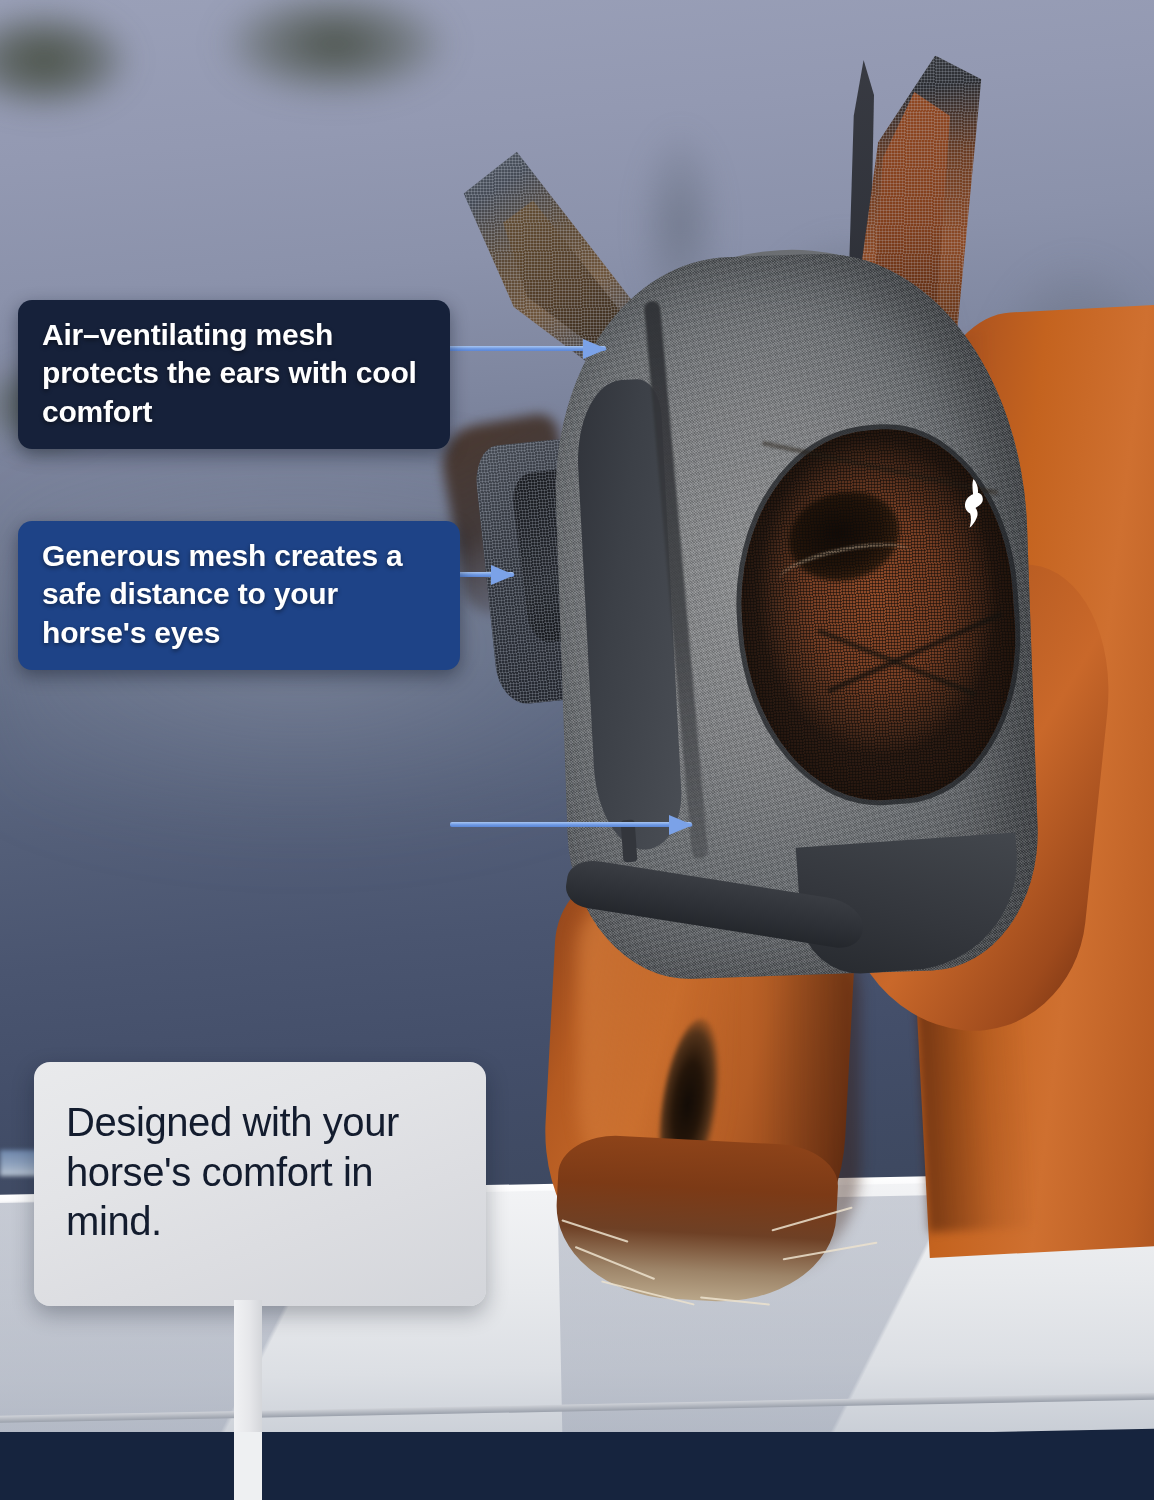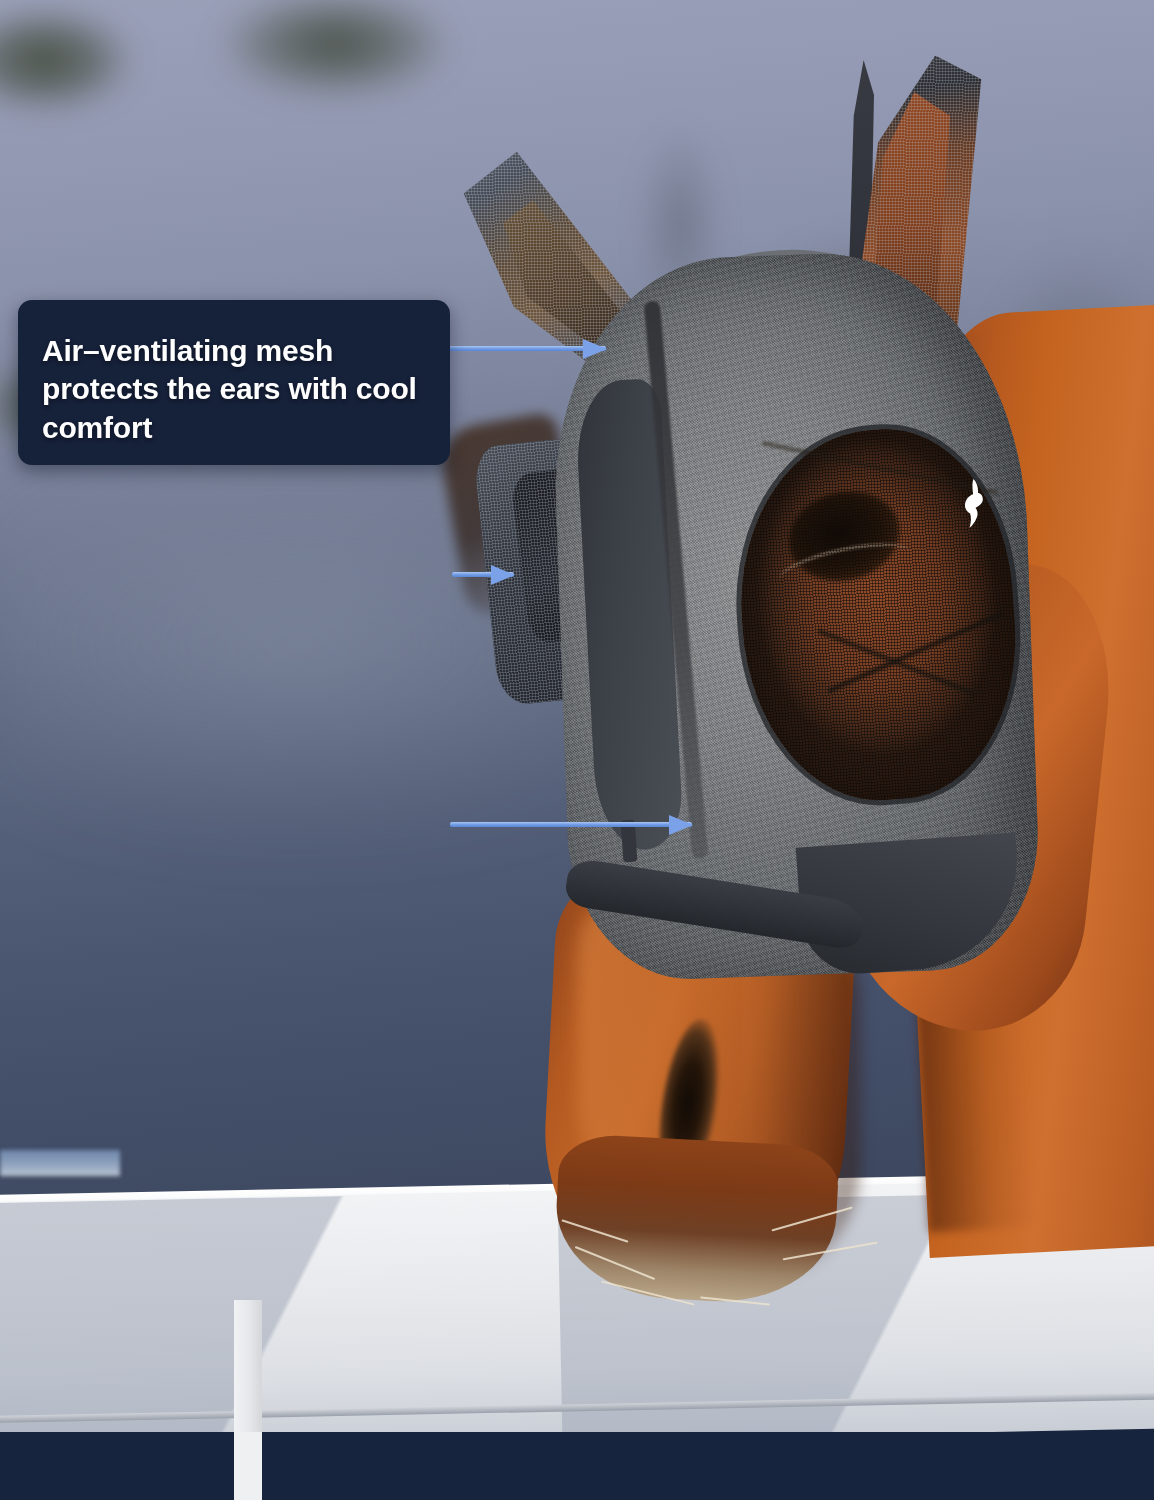--- a/index.html
+++ b/index.html
@@ -357,21 +357,21 @@
     width:0; height:0;
     border-top:10px solid transparent;
     border-bottom:10px solid transparent;
     border-left:24px solid #7ba2e8;
   }
 
   
   .callout {
     position:absolute;
     border-radius:14px;
-    padding:32px 22px 18px 24px;
+    padding:16px 22px 18px 24px;
     color:#ffffff;
     font-size:30px;
     line-height:1.28;
     font-weight:700;
     letter-spacing:-.2px;
     text-shadow:0 2px 4px rgba(0,0,0,.45);
     box-shadow:0 6px 18px rgba(8,14,28,.42);
   }
   #callout-ears     { left:18px; top:300px;  width:432px; background:#16213a; }
   #callout-eyes     { left:18px; top:521px;  width:442px; background:#1e4387; }
@@ -498,20 +498,26 @@
 
   <div class="arrow" style="left:450px; top:820px; width:242px;">
     <div class="shaft"></div>
     <div class="head"></div>
   </div>
 
   <div class="callout" id="callout-ears">
     <span>Air–ventilating mesh protects the ears with cool comfort</span>
   </div>
 
-
-
+  <div class="callout" id="callout-eyes">
+    <span>Generous mesh creates a safe distance to your horse's eyes</span>
+  </div>
+
+
+  <div id="sign-card">
+    <div class="sign-text">Designed with your horse's comfort in mind.</div>
+  </div>
   <div id="sign-post"></div>
 
   <div id="bottom-band"></div>
   <div id="bottom-band-post"></div>
 
 </div>
 
 </body></html>

